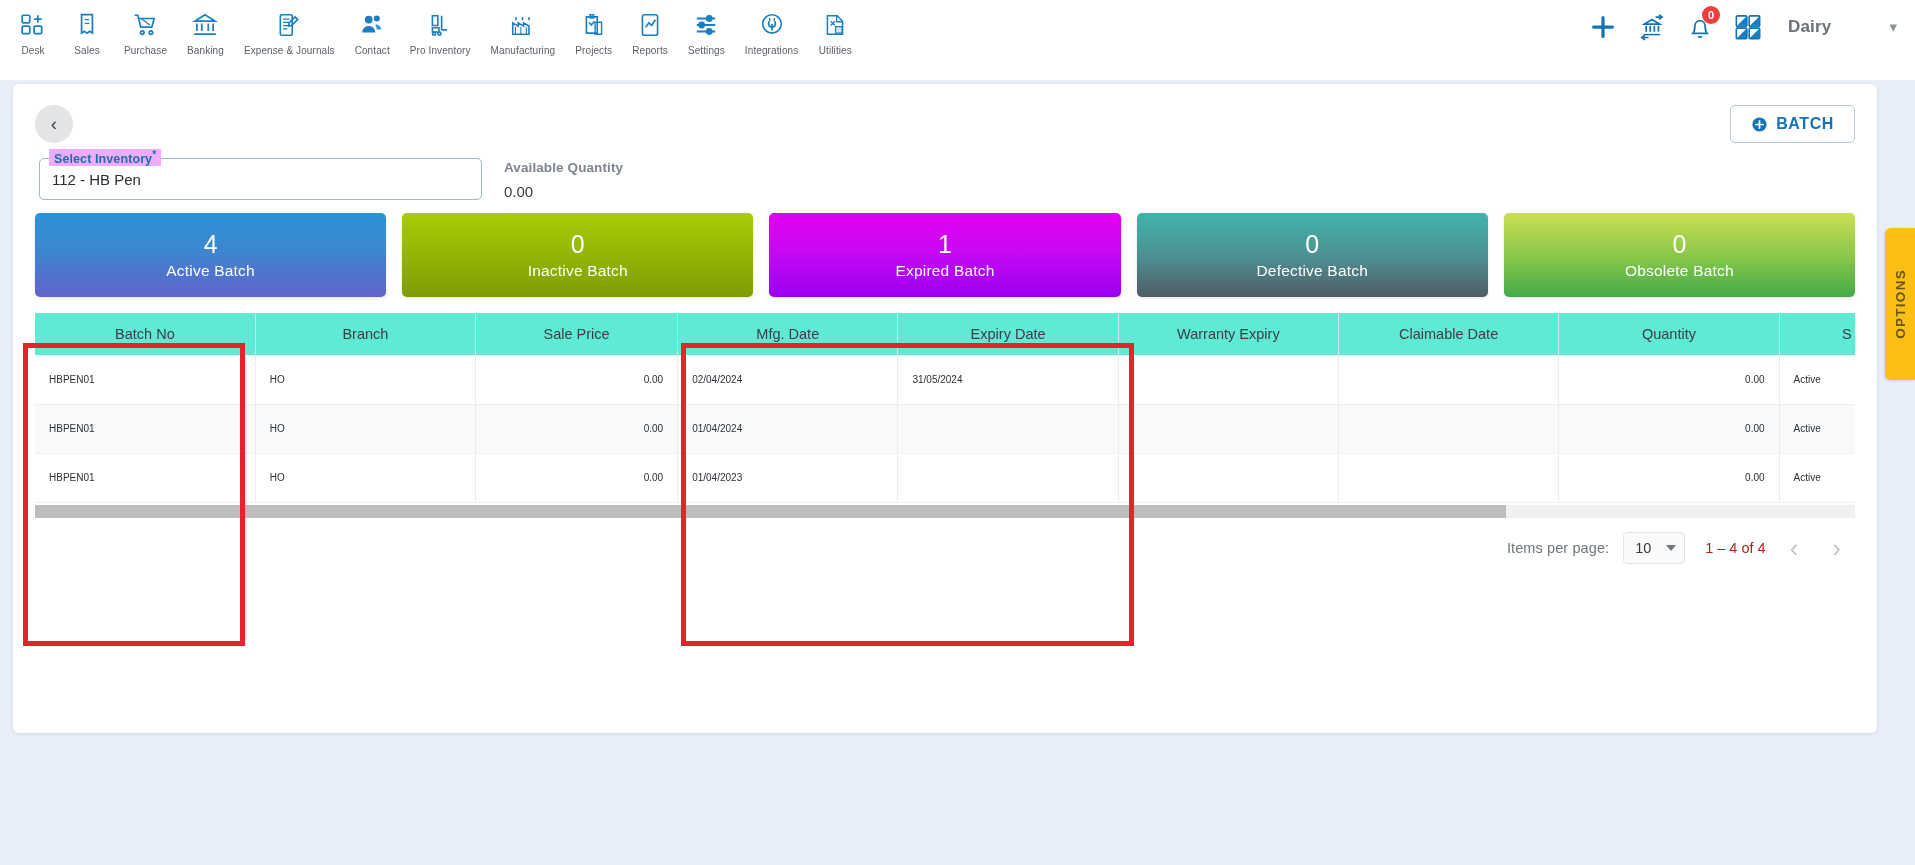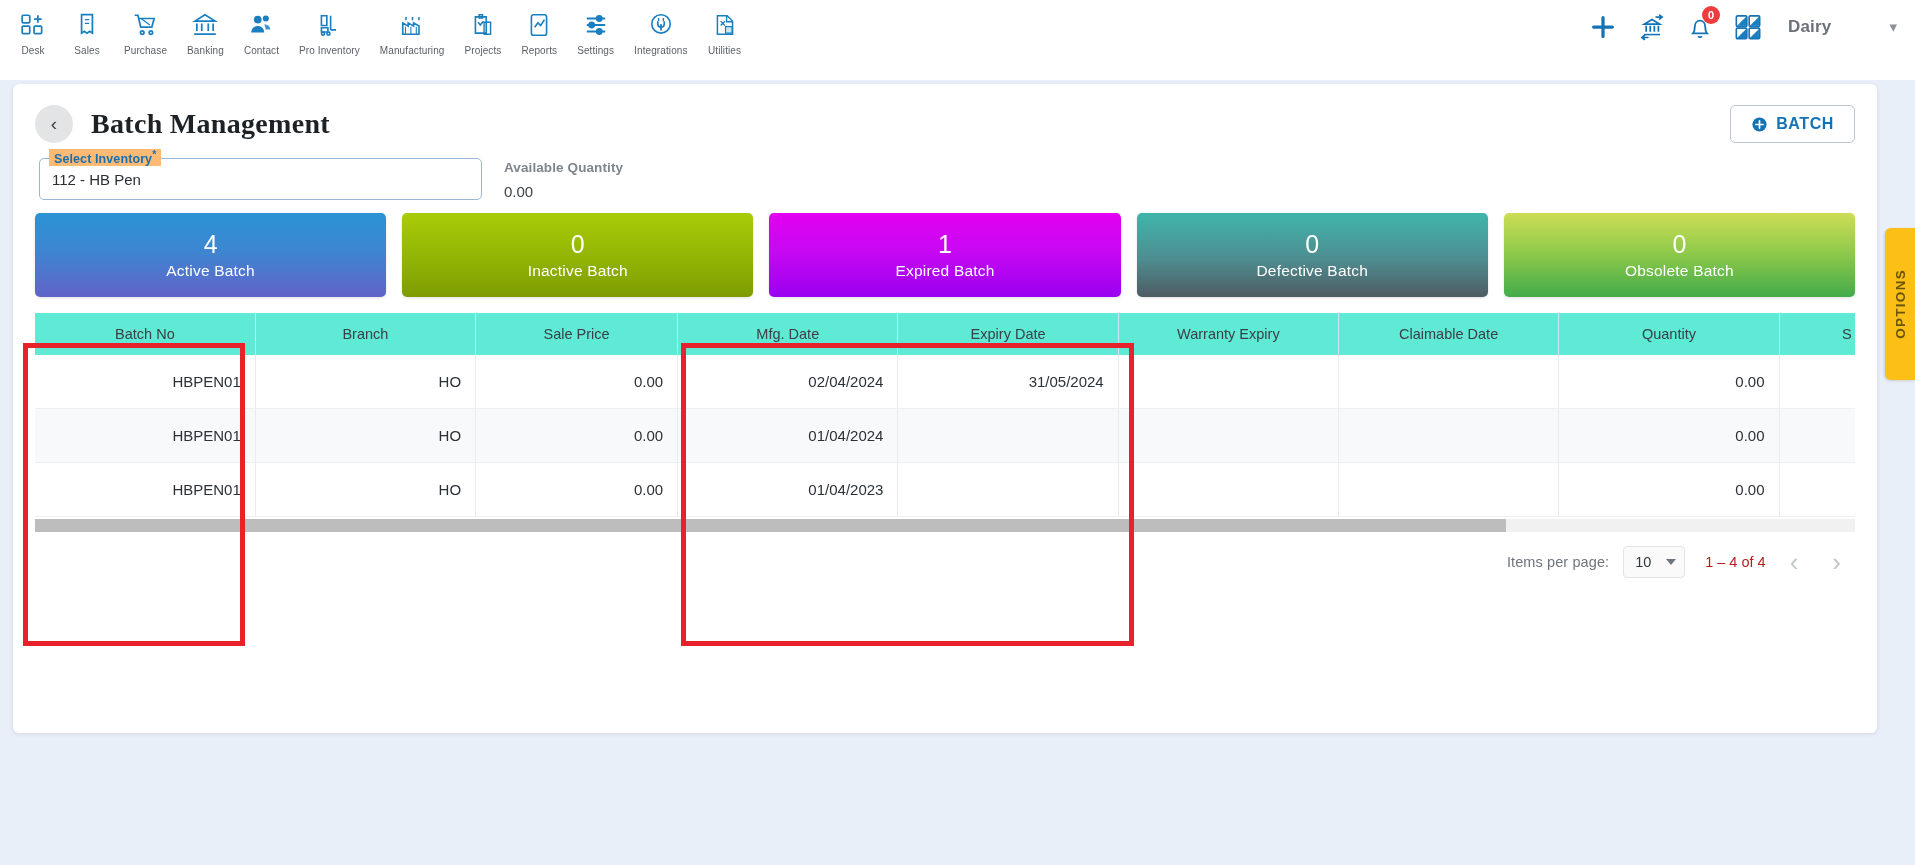--- a/index.html
+++ b/index.html
@@ -76,21 +76,21 @@
 
   
   .form-row { display: flex; align-items: flex-start; padding: 12px 26px 0 26px; gap: 22px; }
   .mat-field { position: relative; width: 443px; }
   .mat-outline {
     border: 1px solid #9ab7d4; border-radius: 5px;
     height: 42px; display: flex; align-items: center;
     padding: 0 12px; background: #fff; cursor: pointer;
   }
   .mat-label {
-    position: absolute; top: -9px; left: 10px; background: #fdba74;
+    position: absolute; top: -9px; left: 10px; background: #f0abfc;
     padding: 0 5px; font-size: 12.5px; color: #1a6fae; font-weight: 700;
     letter-spacing: .1px; white-space: nowrap;
   }
   .mat-label .req { color: #1a6fae; }
   .mat-value { font-size: 15px; color: #2a2f35; }
   .avail-block { padding-top: 2px; }
   .avail-label { font-size: 13.5px; color: #7e858d; font-weight: 600; letter-spacing: .1px; }
   .avail-value { font-size: 15px; color: #3c4248; margin-top: 8px; }
 
   
@@ -111,23 +111,23 @@
   
   .table-area { position: relative; margin: 16px 22px 0 22px; }
   .table-clip { overflow: hidden; width: 1820px; }
   table.batch { border-collapse: collapse; width: 1880px; table-layout: fixed; }
   table.batch thead th {
     background: #5eead4; color: #3b4047; font-weight: 400;
     font-size: 14.5px; height: 42px; text-align: center;
     border-right: 1px solid #cfe4f6; padding: 0 12px;
   }
   table.batch tbody td {
-    height: 49px; font-size: 15px; color: #2c3137;
+    height: 49px; font-size: 10px; color: #2c3137;
     border-right: 1px solid #ececec; border-bottom: 1px solid #efefef;
-    padding: 18px 14px; white-space: nowrap; overflow: hidden; text-align: right;
+    padding: 18px 14px; white-space: nowrap; overflow: hidden;
   }
   table.batch tbody tr:nth-child(even) td { background: #f8f9fa; }
   table.batch tbody tr:nth-child(odd) td { background: #ffffff; }
   .ta-l { text-align: left; } .ta-r { text-align: right; }
   .col-batch { width: 218px; } .col-branch { width: 218px; }
   .col-price { width: 200px; }  .col-mfg { width: 218px; }
   .col-exp { width: 218px; }    .col-warr { width: 218px; }
   .col-claim { width: 218px; }  .col-qty { width: 218px; }
   .col-status { width: 134px; }
 
@@ -222,20 +222,30 @@
     <div class="nav-item">
       <span class="nico">
         <svg width="26" height="26" viewBox="0 0 24 24" fill="none" stroke="#1a7fc1" stroke-width="1.6">
           <path d="M12 2.5 2.5 8.5h19z"></path>
             <path d="M4.5 10.5v7M9 10.5v7M15 10.5v7M19.5 10.5v7M2 20.5h20"></path>
         </svg>
       </span>
       <span class="nlabel">Banking</span>
     </div>
 
+    <div class="nav-item">
+      <span class="nico">
+        <svg width="26" height="26" viewBox="0 0 24 24" fill="none" stroke="#1a7fc1" stroke-width="1.5">
+          <rect x="4" y="2.5" width="11" height="19" rx="1.2"></rect>
+          <path d="M6.5 6.5h6M6.5 9.5h6M6.5 12.5h6M6.5 15.5h4" stroke-width="1.2"></path>
+          <path d="M17.5 4.5 20 7l-5.5 5.5-2.8.4.4-2.8z"></path>
+        </svg>
+      </span>
+      <span class="nlabel">Expense &amp; Journals</span>
+    </div>
 
     <div class="nav-item">
       <span class="nico">
         <svg width="27" height="26" viewBox="0 0 24 24" fill="#1a7fc1">
           <circle cx="8.5" cy="7" r="3.6"></circle>
             <circle cx="16" cy="6" r="2.8"></circle>
           <path d="M2.5 19c0-3.6 2.7-6 6-6s6 2.4 6 6z"></path>
           <path d="M15 11.5c2.9 0 5 2 5 4.6h-4.2c0-1.8-.5-3.4-1.4-4.6z" opacity=".85"></path>
         </svg>
       </span>
@@ -365,21 +375,20 @@
 
     <span class="org-name">Dairy</span>
     <span class="org-caret">▾</span>
   </div>
 </div>
 
 <div class="page-wrap">
 
   <div class="page-head">
     <div class="back-btn">‹</div>
-    <div class="page-title">Batch Management</div>
     <div class="batch-btn">
       <svg width="17" height="17" viewBox="0 0 24 24">
         <circle cx="12" cy="12" r="10" fill="#1473b5"></circle>
         <path d="M12 7v10M7 12h10" stroke="#fff" stroke-width="2.4" stroke-linecap="round"></path>
       </svg>
       <span>BATCH</span>
     </div>
   </div>
 
   <div class="form-row">

